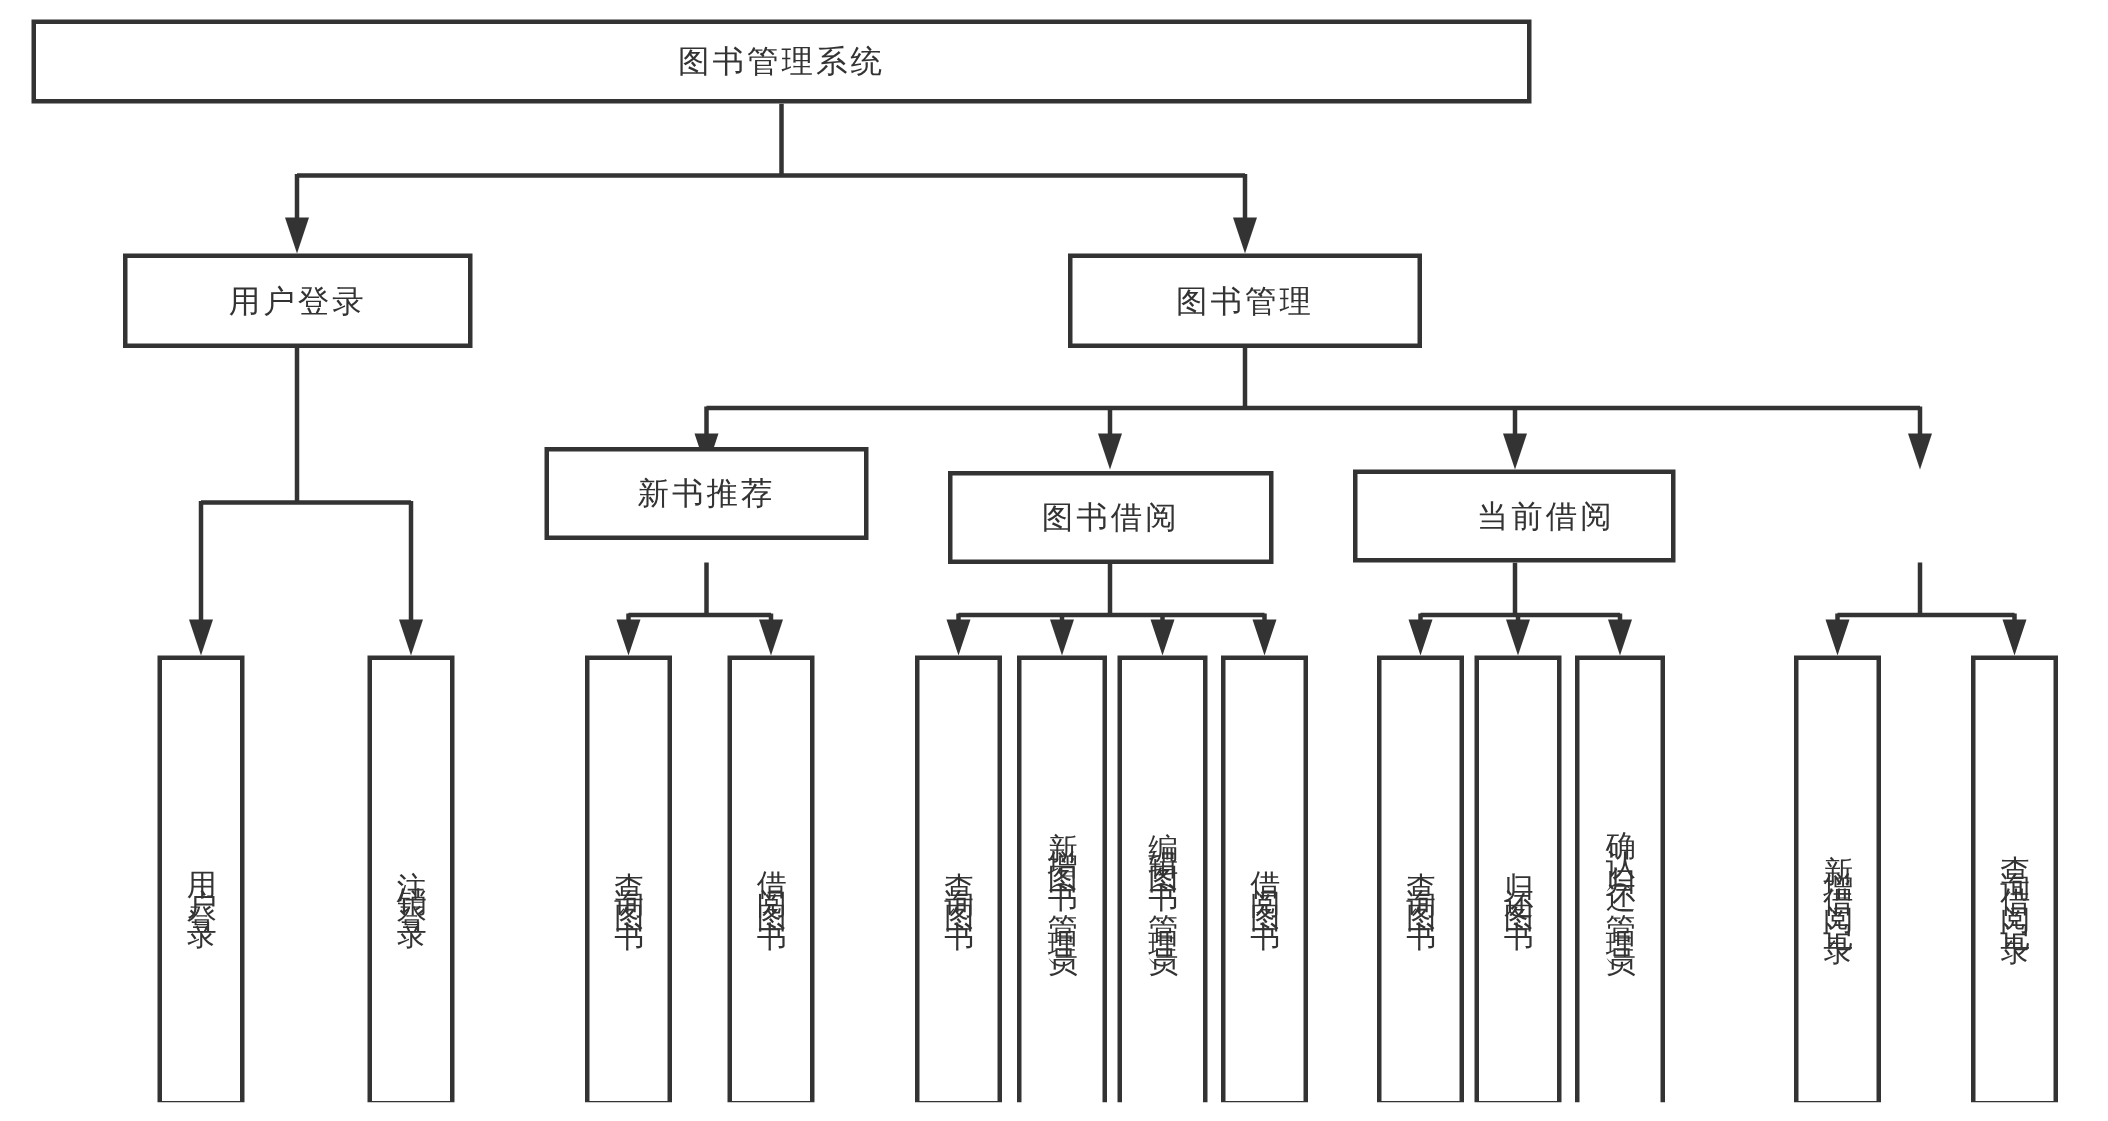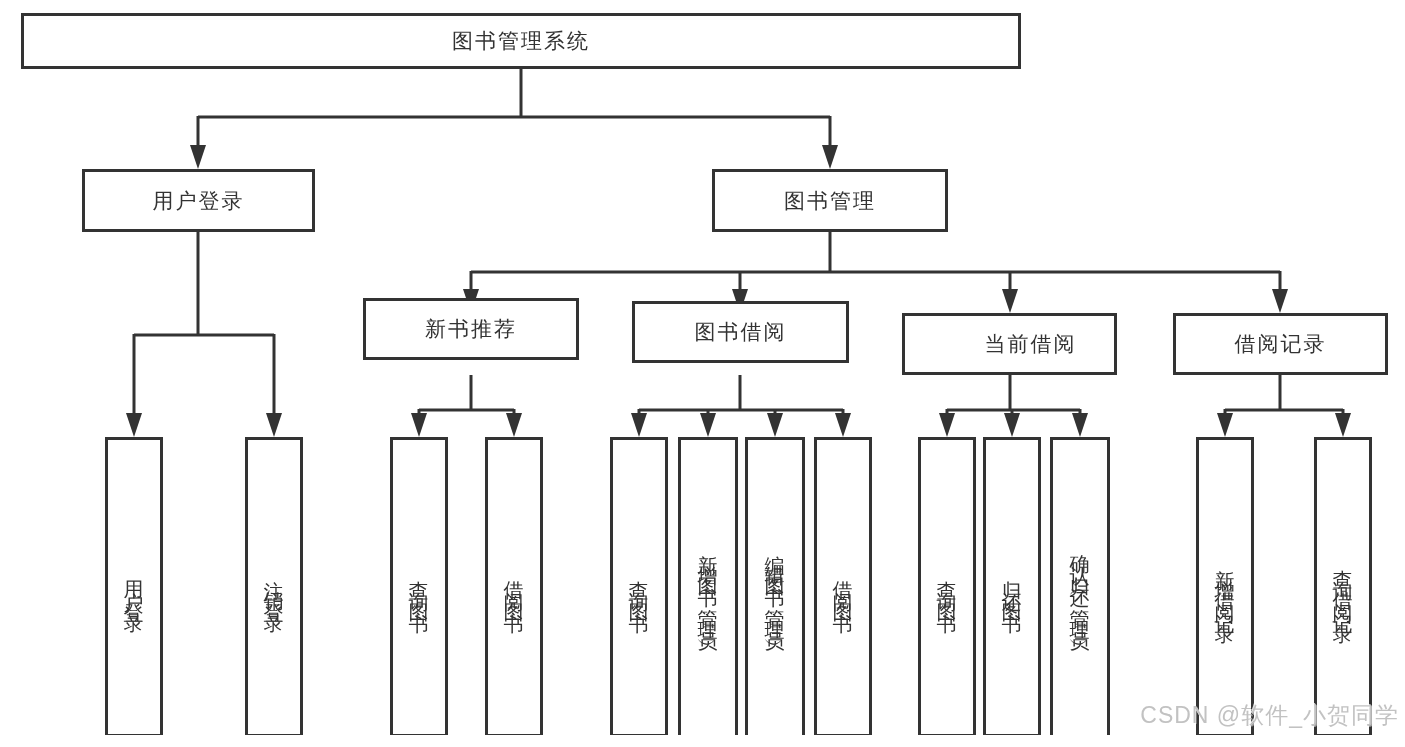--- a/index.html
+++ b/index.html
@@ -135,28 +135,25 @@
   <div class="node h" style="left:82px; top:169px; width:233px; height:63px;">
     <span>用户登录</span>
   </div>
   <div class="node h" style="left:712px; top:169px; width:236px; height:63px;">
     <span>图书管理</span>
   </div>
 
   <div class="node h" style="left:363px; top:298px; width:216px; height:62px;">
     <span>新书推荐</span>
   </div>
-  <div class="node h" style="left:632px; top:301px; width:217px; height:62px;font-family:Liberation Serif, serif;">
+  <div class="node h" style="left:632px; top:314px; width:217px; height:62px;font-family:Liberation Serif, serif;">
     <span>图书借阅</span>
   </div>
   <div class="node h" style="left:902px; top:313px; width:215px; height:62px;padding-left:42px;">
     <span>当前借阅</span>
-  </div>
-  <div class="node h" style="left:1173px; top:313px; width:215px; height:62px;">
-    <span>借阅记录</span>
   </div>
 
   <div class="node v" style="left:105px; top:437px; width:58px; height:300px;">
     <span>用户登录</span>
   </div>
   <div class="node v" style="left:245px; top:437px; width:58px; height:300px;">
     <span>注销登录</span>
   </div>
 
   <div class="node v" style="left:390px; top:437px; width:58px; height:300px;">
@@ -189,15 +186,14 @@
     <span>确认归还（管理员）</span>
   </div>
 
   <div class="node v" style="left:1196px; top:437px; width:58px; height:300px;">
     <span>新增借阅记录</span>
   </div>
   <div class="node v" style="left:1314px; top:437px; width:58px; height:300px;">
     <span>查询借阅记录</span>
   </div>
 
-  <div class="watermark">CSDN @软件_小贺同学</div>
 
 </div>
 
 </body></html>

